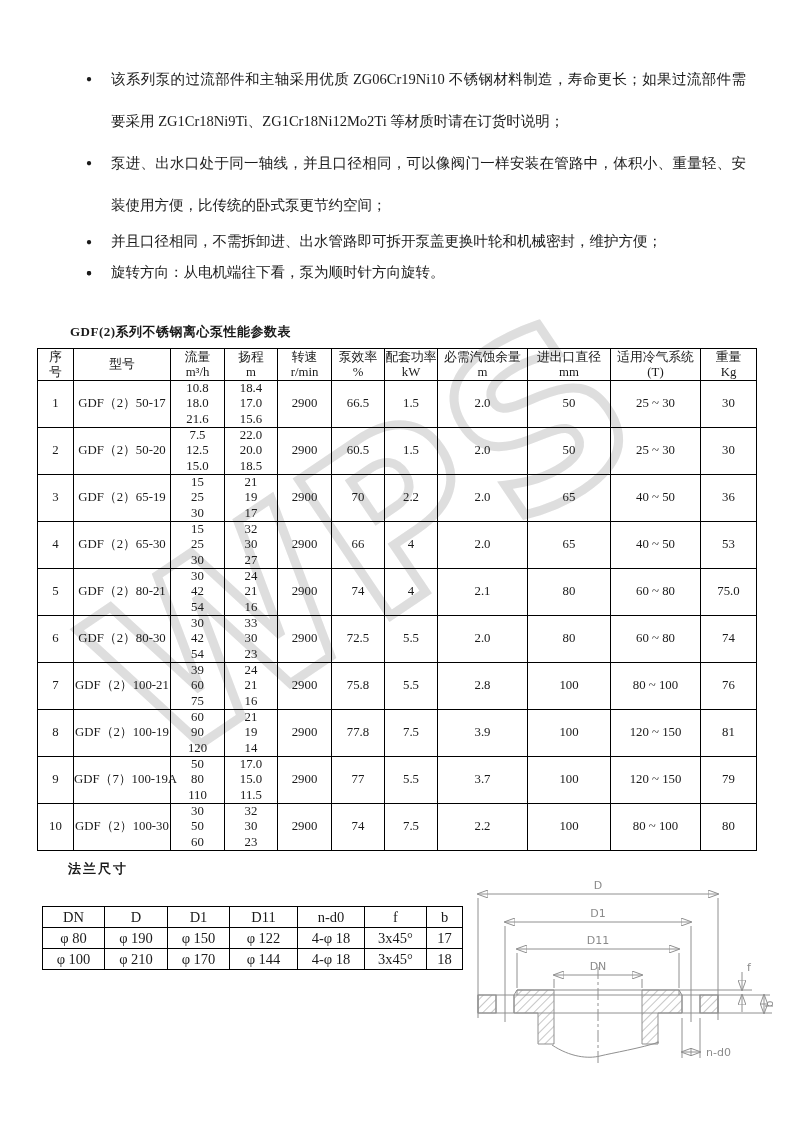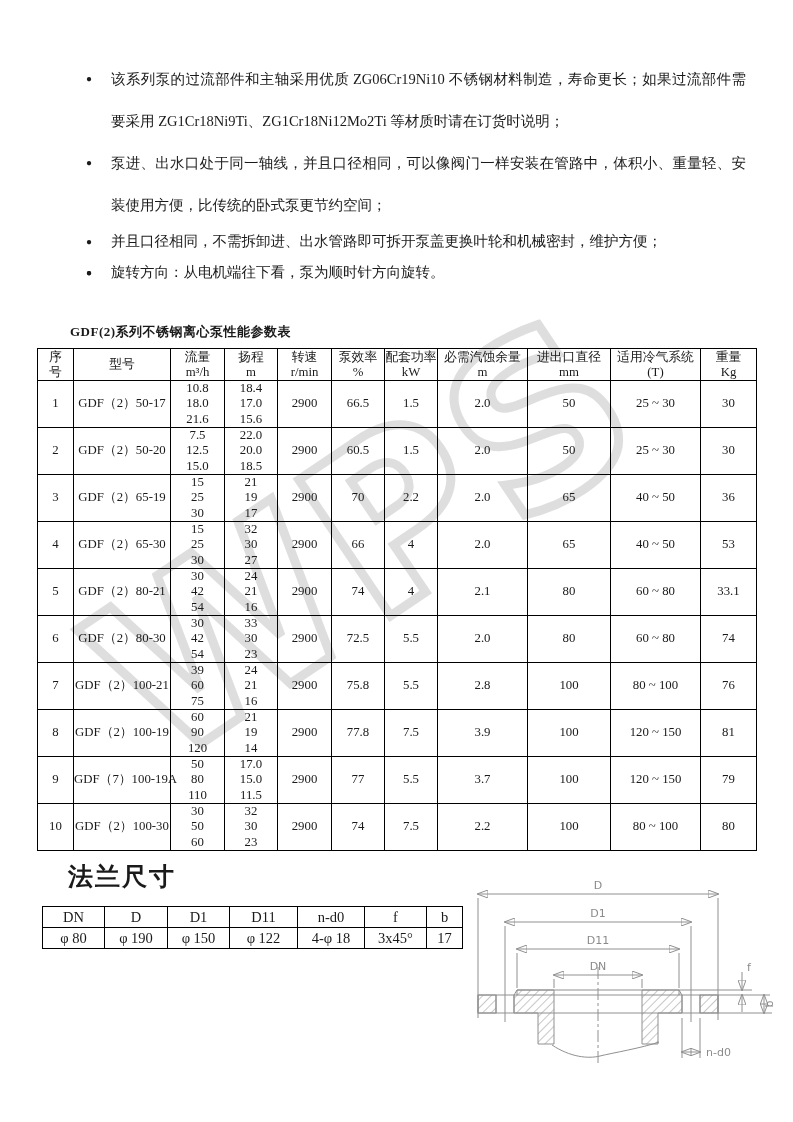--- a/index.html
+++ b/index.html
@@ -13,21 +13,21 @@
   .bullet .dot{position:absolute;left:2px;top:0;font-size:10px;}
   
   .pump-title{position:absolute;left:70px;top:323px;font-size:13px;font-weight:bold;letter-spacing:.5px;}
   table{border-collapse:collapse;table-layout:fixed;}
   .pump-table{position:absolute;left:37px;top:348px;width:719px;font-size:12.8px;}
   .pump-table th,.pump-table td{border:1px solid #000;text-align:center;vertical-align:middle;
         padding:0;font-weight:normal;}
   .pump-table th{height:31px;line-height:15px;}
   .pump-table td{height:46px;line-height:15.3px;white-space:nowrap;}
   
-  .flange-title{position:absolute;left:68px;top:860px;font-size:25px;font-weight:bold;letter-spacing:2px;}
+  .flange-title{position:absolute;left:68px;top:860px;font-size:13px;font-weight:bold;letter-spacing:2px;}
   .flange-table{position:absolute;left:42px;top:906px;width:420px;font-size:14.5px;}
   .flange-table th,.flange-table td{border:1px solid #000;text-align:center;vertical-align:middle;
         padding:0;font-weight:normal;height:20px;line-height:20px;white-space:nowrap;}
   
   .watermark{position:absolute;left:68px;top:398px;transform:rotate(-34deg);opacity:.85;pointer-events:none;}
   
   .drawing{position:absolute;left:470px;top:872px;}
   .drawing text{font-family:"DejaVu Sans",sans-serif;font-size:11px;fill:#8a8a8a;}
   .drawing line,.drawing path,.drawing polyline{stroke:#909090;stroke-width:1;fill:none;}
   .drawing .hatched{fill:url(#hatch);stroke:#909090;stroke-width:1;}
@@ -209,21 +209,21 @@
             <div>24</div>
             <div>21</div>
             <div>16</div>
           </td>
           <td>2900</td>
           <td>74</td>
           <td>4</td>
           <td>2.1</td>
           <td>80</td>
           <td>60 ~ 80</td>
-          <td>33.1</td>
+          <td>75.0</td>
         </tr>
         <tr>
           <td>6</td>
           <td>GDF（2）80-30</td>
           <td>
             <div>30</div>
             <div>42</div>
             <div>54</div>
           </td>
           <td>
@@ -351,20 +351,29 @@
     <tbody>
         <tr>
           <td>φ 80</td>
           <td>φ 190</td>
           <td>φ 150</td>
           <td>φ 122</td>
           <td>4-φ 18</td>
           <td>3x45°</td>
           <td>17</td>
         </tr>
+        <tr>
+          <td>φ 100</td>
+          <td>φ 210</td>
+          <td>φ 170</td>
+          <td>φ 144</td>
+          <td>4-φ 18</td>
+          <td>3x45°</td>
+          <td>18</td>
+        </tr>
       </tbody>
   </table>
 
   <svg class="drawing" width="318" height="215" viewBox="0 0 318 215">
     <defs>
       <pattern id="hatch" width="6" height="6" patternUnits="userSpaceOnUse" patternTransform="rotate(45)">
         <line x1="0" y1="0" x2="0" y2="6" stroke="#9a9a9a" stroke-width="1"></line>
       </pattern>
       <marker id="ar" markerWidth="11" markerHeight="8" refX="10" refY="4" orient="auto-start-reverse" markerUnits="userSpaceOnUse">
         <path d="M0,0 L11,4 L0,8 z" fill="#8f8f8f"></path>

